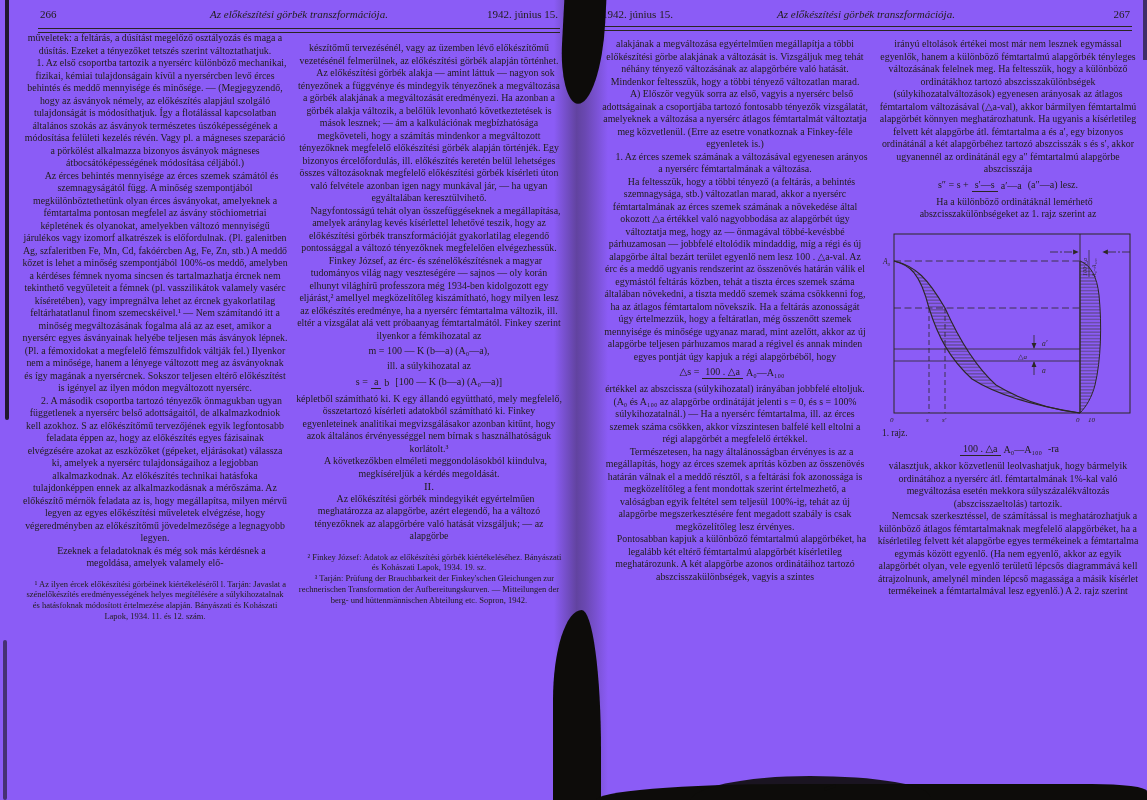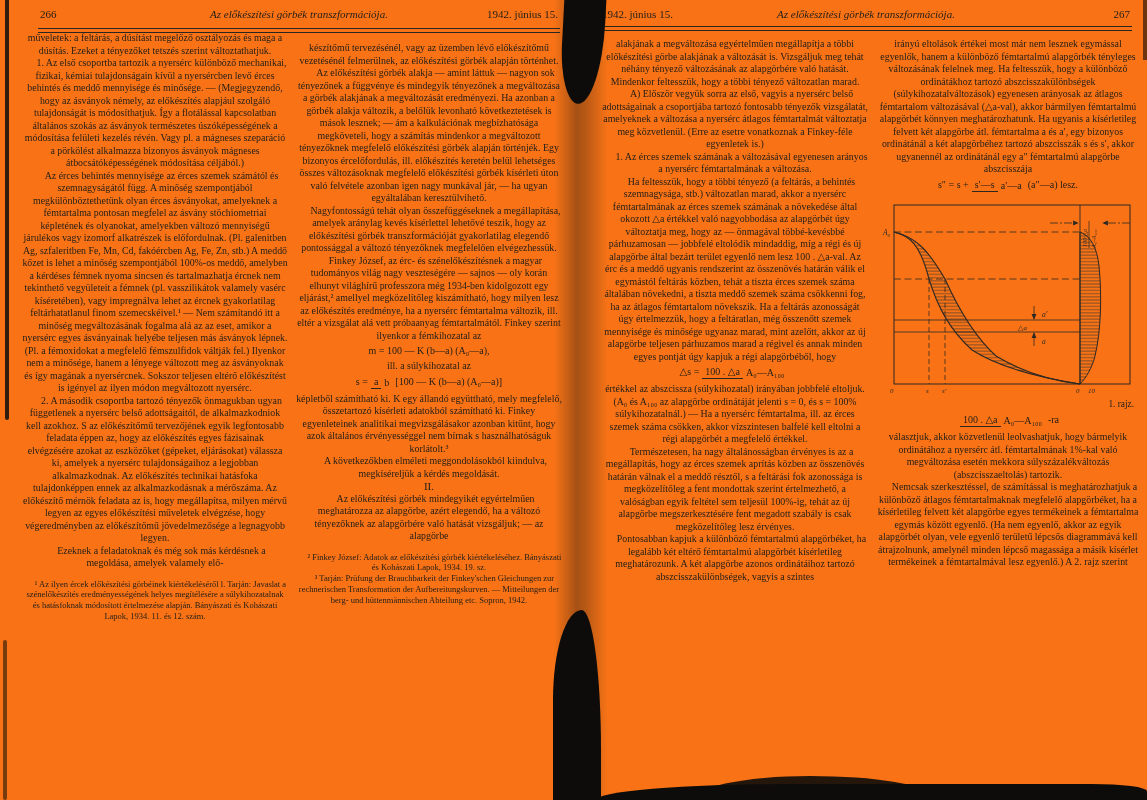--- a/index.html
+++ b/index.html
@@ -2,41 +2,41 @@
 <html><head>
 <meta charset="utf-8">
 <style>
   html,body{margin:0;padding:0;}
   body{
     width:1147px;height:800px;position:relative;overflow:hidden;
     background:#e6e3da;
     font-family:"Liberation Serif","DejaVu Serif",serif;
     color:#201d18;
   }
-  .spread{position:absolute;inset:0;background:#f97316;}
+  .spread{position:absolute;inset:0;background:#8b5cf6;}
   
   .pg-header{position:absolute;height:26px;font-size:11px;}
   .pg-header .hl,.pg-header .hc,.pg-header .hr{position:absolute;top:8px;white-space:nowrap;}
   .hl{left:0;} .hr{right:0;} .hc{left:50%;transform:translateX(-50%);font-style:italic;}
   .rule2{position:absolute;height:3px;border-top:1.2px solid #2a2621;border-bottom:1px solid #2a2621;}
   
   .col{position:absolute;text-align:justify;font-size:9.9px;line-height:12.5px;overflow:hidden;}
   .col p{margin:0;text-align:center;}
   .ind{text-indent:13px;}
   .fn{font-size:8.5px;line-height:10.8px;margin-top:9px;}
   .fn p{margin:0;text-indent:11px;}
   .formula{text-align:center;margin:4px 0;font-size:10px;line-height:1;white-space:nowrap;}
   .frac{display:inline-flex;flex-direction:row;vertical-align:middle;text-align:center;margin:0 3px;}
   .frac .num{border-bottom:1px solid #2a2621;padding:0 3px 1px;}
   .frac .den{padding:1px 3px 0;}
   .sec-head{text-align:center;font-size:11px;margin:7px 0 5px;text-indent:0;}
   
   .figure{width:252px;margin:4px auto 5px;text-align:center;}
   .figure svg{display:block;}
-  .fig-caption{font-size:9.3px;margin-top:2px;text-align:right;text-indent:0;}
+  .fig-caption{font-size:9.3px;margin-top:2px;text-align:left;text-indent:0;}
   
   .art{position:absolute;background:#0d0c0a;}
   .gutter-shadow{position:absolute;left:554px;top:0;width:54px;height:800px;
     background:linear-gradient(90deg,rgba(45,40,32,0) 0%,rgba(30,26,20,.38) 42%,rgba(30,26,20,.30) 58%,rgba(45,40,32,0) 100%);}
   .edge-left{left:5px;top:0;width:4px;height:420px;border-radius:0 0 4px 4px;opacity:.85;}
   .edge-left2{left:3px;top:640px;width:4px;height:160px;border-radius:4px;opacity:.55;}
   .blob-top{left:562px;top:-14px;width:42px;height:118px;border-radius:0 0 55% 45%/0 0 70% 50%;transform:rotate(3deg);}
   .blob-bottom{left:553px;top:610px;width:48px;height:200px;border-radius:60% 40% 0 0/45% 70% 0 0;}
   .bottom-band{left:596px;top:784px;width:551px;height:18px;border-radius:35% 10% 0 0/90% 40% 0 0;}
   .bottom-band2{left:690px;top:776px;width:240px;height:26px;border-radius:50% 50% 0 0/100% 80% 0 0;opacity:.9;}
@@ -118,20 +118,21 @@
     </div>
 
     <div class="col" style="left:876px;top:38px;width:264px;height:758px;">
       <p>irányú eltolások értékei most már nem lesznek egymással egyenlők, hanem a különböző fémtartalmú alapgörbék tényleges változásának felelnek meg. Ha feltesszük, hogy a különböző ordinátákhoz tartozó abszcisszakülönbségek (súlykihozatalváltozások) egyenesen arányosak az átlagos fémtartalom változásával (△a-val), akkor bármilyen fémtartalmú alapgörbét könnyen meghatározhatunk. Ha ugyanis a kísérletileg felvett két alapgörbe átl. fémtartalma a és a′, egy bizonyos ordinátánál a két alapgörbéhez tartozó abszcisszák s és s′, akkor ugyanennél az ordinátánál egy a″ fémtartalmú alapgörbe abszcisszája</p>
       <div class="formula">
         <span>s″ = s +</span><span class="frac">
             <span class="num">s′—s</span>
             <span class="den">a′—a</span>
           </span><span>(a″—a) lesz.</span>
       </div>
+      <p class="ind">Ha a különböző ordinátáknál lemérhető abszcisszakülönbségeket az 1. rajz szerint az</p>
 
       <div class="figure">
         <svg viewBox="0 0 250 200" width="250" height="200">
           <defs>
             <pattern id="hhatch" width="4" height="3.2" patternUnits="userSpaceOnUse">
               <line x1="0" y1="1.6" x2="4" y2="1.6" stroke="#3a362f" stroke-width="0.7"></line>
             </pattern>
             <marker id="ah" viewBox="0 0 8 8" refX="7" refY="4" markerWidth="7" markerHeight="7" orient="auto-start-reverse">
               <path d="M0,0.5 L8,4 L0,7.5 Z" fill="#2c2823"></path>
             </marker>

